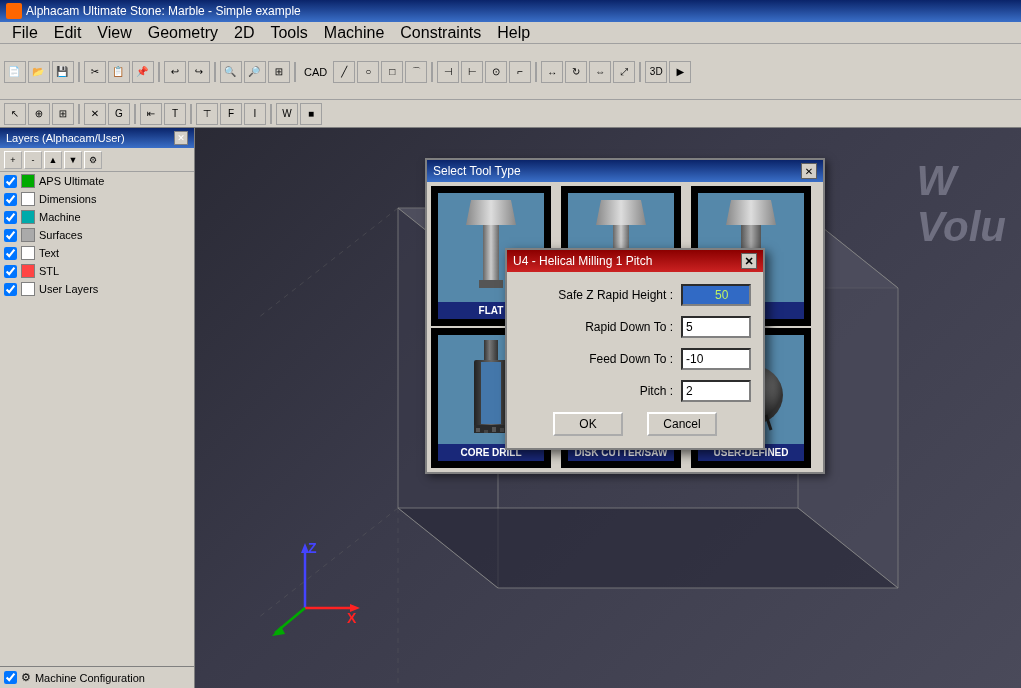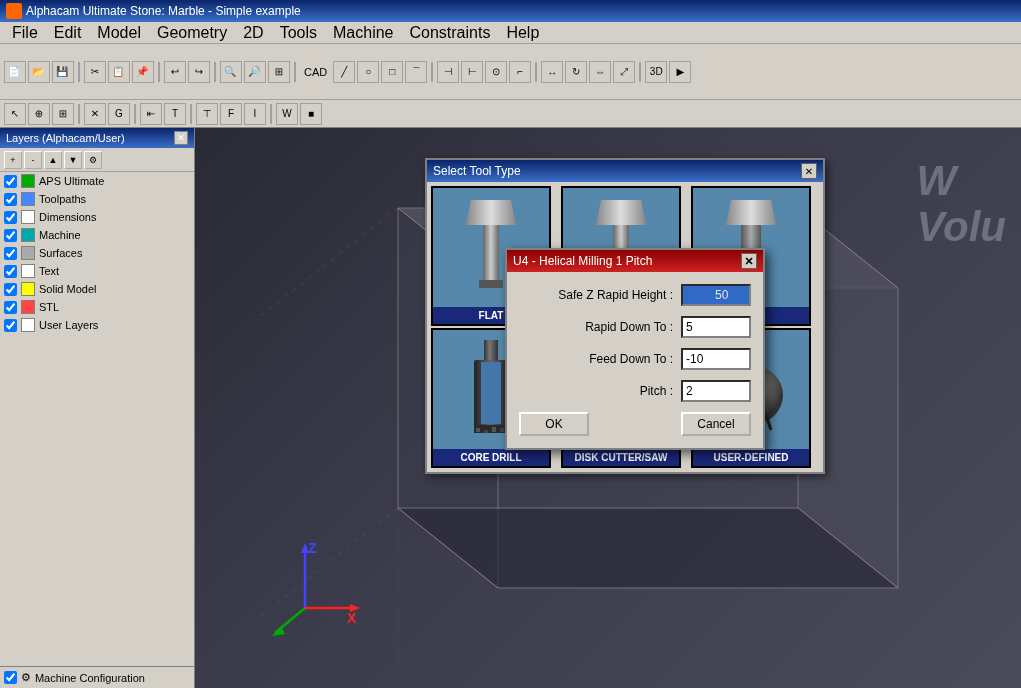--- a/index.html
+++ b/index.html
@@ -168,21 +168,21 @@
     .tool-grid {
       display: grid;
       grid-template-columns: 1fr 1fr 1fr;
       gap: 2px;
       padding: 4px;
     }
     .tool-cell {
       width: 120px;
       height: 140px;
       background: #5588aa;
-      border: 2px solid #000000;
+      border: 7px solid #000000;
       display: flex;
       flex-direction: column;
       align-items: center;
       justify-content: flex-end;
       cursor: pointer;
       overflow: hidden;
       position: relative;
     }
     .tool-label {
       background: rgba(0,0,100,0.7);
@@ -252,26 +252,26 @@
     .form-input {
       width: 70px;
       height: 22px;
       border: 2px inset #808080;
       background: white;
       font-size: 12px;
       padding: 1px 3px;
     }
     .form-input.selected {
       background: #316ac5;
-      color: #e5e5e5;
+      color: #bef264;
       padding-left: 32px;
     }
     .dialog-buttons {
       display: flex;
-      justify-content: space-between;
+      justify-content: center;
       gap: 24px;
       margin-top: 8px;
     }
     .dialog-btn {
       width: 70px;
       height: 24px;
       background: #d4d0c8;
       border: 2px outset #ffffff;
       font-size: 12px;
       cursor: pointer;
@@ -299,21 +299,21 @@
 <body>
 
 <div class="title-bar">
   <span class="title-bar-icon"></span>
   <span>Alphacam Ultimate Stone: Marble - Simple example</span>
 </div>
 
 <div class="menu-bar">
   <span class="menu-item">File</span>
   <span class="menu-item">Edit</span>
-  <span class="menu-item">Model</span>
+  <span class="menu-item">View</span>
   <span class="menu-item">Geometry</span>
   <span class="menu-item">2D</span>
   <span class="menu-item">Tools</span>
   <span class="menu-item">Machine</span>
   <span class="menu-item">Constraints</span>
   <span class="menu-item">Help</span>
 </div>
 
 <div class="toolbar-area">
 
@@ -386,47 +386,37 @@
       <div class="sm-btn">⚙</div>
     </div>
     <div class="layer-list">
     <div class="layer-item">
       <input type="checkbox" checked="" style="">
       <div class="layer-color" style="background:#00aa00"></div>
       <span class="layer-name">APS Ultimate</span>
     </div>
         <div class="layer-item">
       <input type="checkbox" checked="" style="">
-      <div class="layer-color" style="background:#4488ff"></div>
-      <span class="layer-name">Toolpaths</span>
-    </div>
-        <div class="layer-item">
-      <input type="checkbox" checked="" style="">
       <div class="layer-color" style="background:#ffffff"></div>
       <span class="layer-name">Dimensions</span>
     </div>
         <div class="layer-item">
       <input type="checkbox" checked="" style="">
       <div class="layer-color" style="background:#00aaaa"></div>
       <span class="layer-name">Machine</span>
     </div>
         <div class="layer-item">
       <input type="checkbox" checked="" style="">
       <div class="layer-color" style="background:#aaaaaa"></div>
       <span class="layer-name">Surfaces</span>
     </div>
         <div class="layer-item">
       <input type="checkbox" checked="" style="">
       <div class="layer-color" style="background:#ffffff"></div>
       <span class="layer-name">Text</span>
-    </div>
-        <div class="layer-item">
-      <input type="checkbox" checked="" style="">
-      <div class="layer-color" style="background:#ffff00"></div>
-      <span class="layer-name">Solid Model</span>
     </div>
         <div class="layer-item">
       <input type="checkbox" checked="" style="">
       <div class="layer-color" style="background:#ff4444"></div>
       <span class="layer-name">STL</span>
     </div>
         <div class="layer-item">
       <input type="checkbox" checked="" style="">
       <div class="layer-color" style="background:#ffffff"></div>
       <span class="layer-name">User Layers</span>

